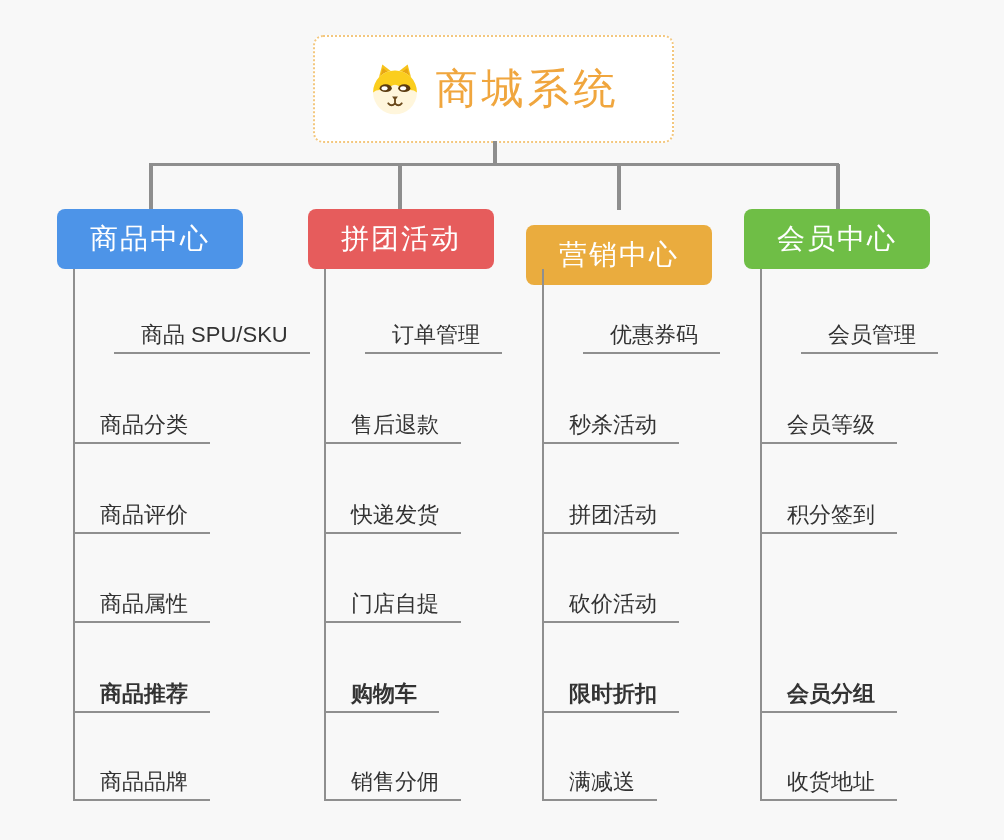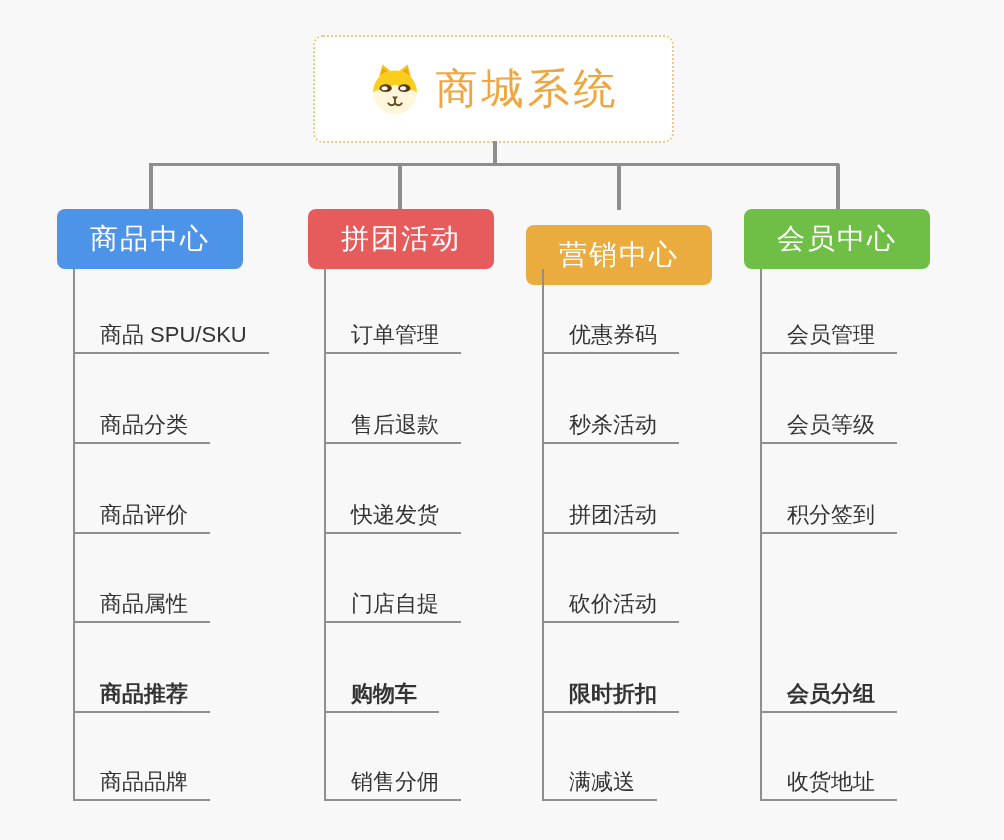--- a/index.html
+++ b/index.html
@@ -39,21 +39,21 @@
     position:absolute;left:16px;top:60px;width:2px;height:531px;
     background:var(--item-line,#8F8F8F);
   }
   .item{
     position:absolute;left:16px;display:inline-block;white-space:nowrap;
     font-size:22px;line-height:30px;color:var(--item-text,#333333);
     padding:0 22px 2px 27px;
     border-bottom:2px solid var(--item-line,#8F8F8F);
     cursor:pointer;
   }
-  .i0{top:111px;} .i1{top:201px;} .i2{top:291px;} .i3{top:380px;} .i4{top:470px;font-weight:bold;} .i5{top:558px;}
+  .i0{top:111px;margin-left:41px;} .i1{top:201px;} .i2{top:291px;} .i3{top:380px;} .i4{top:470px;font-weight:bold;} .i5{top:558px;}
 </style>
 </head>
 <body style="--background: #F8F8F8; --connector: #8E8E8E; --item-line: #8F8F8F; --item-text: #333333; --root-border: #F3C77E;">
 
 <div class="root-node">
   <svg class="root-icon" viewBox="0 0 64 64" aria-hidden="true">
     <polygon points="12,22 17,3 30,13" fill="#F7C31B"></polygon>
     <polygon points="52,22 47,3 34,13" fill="#F7C31B"></polygon>
     <polygon points="14.5,18 17.5,7 25,13" fill="#E8A614"></polygon>
     <polygon points="49.5,18 46.5,7 39,13" fill="#E8A614"></polygon>

